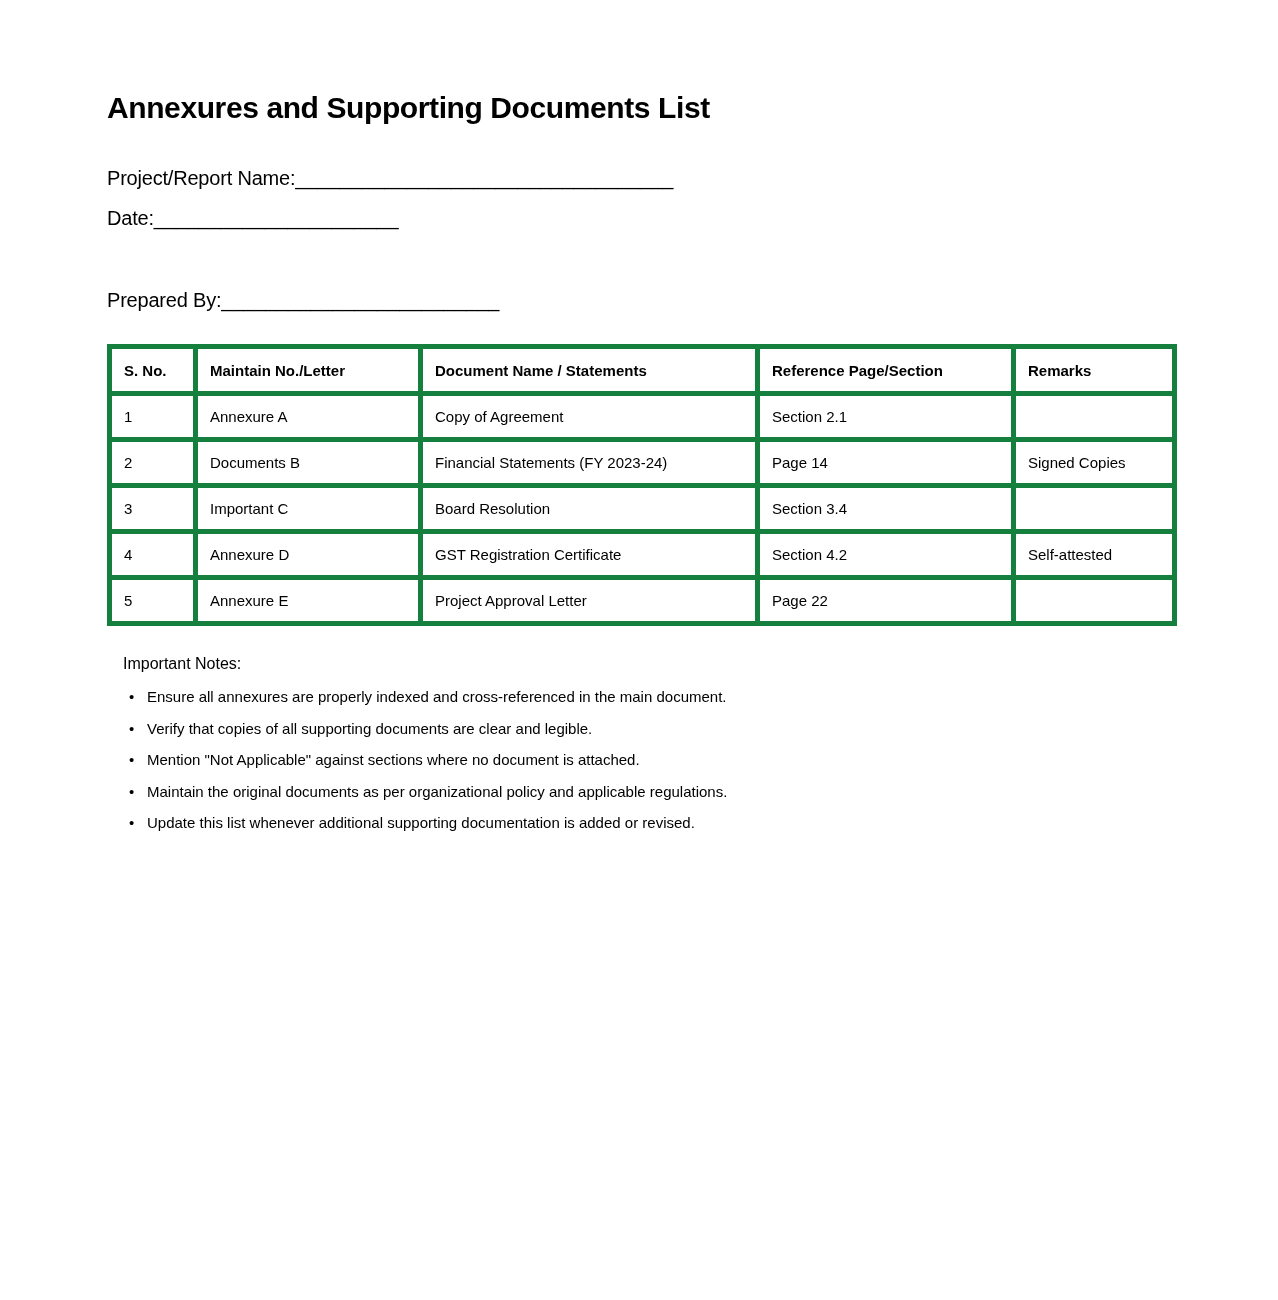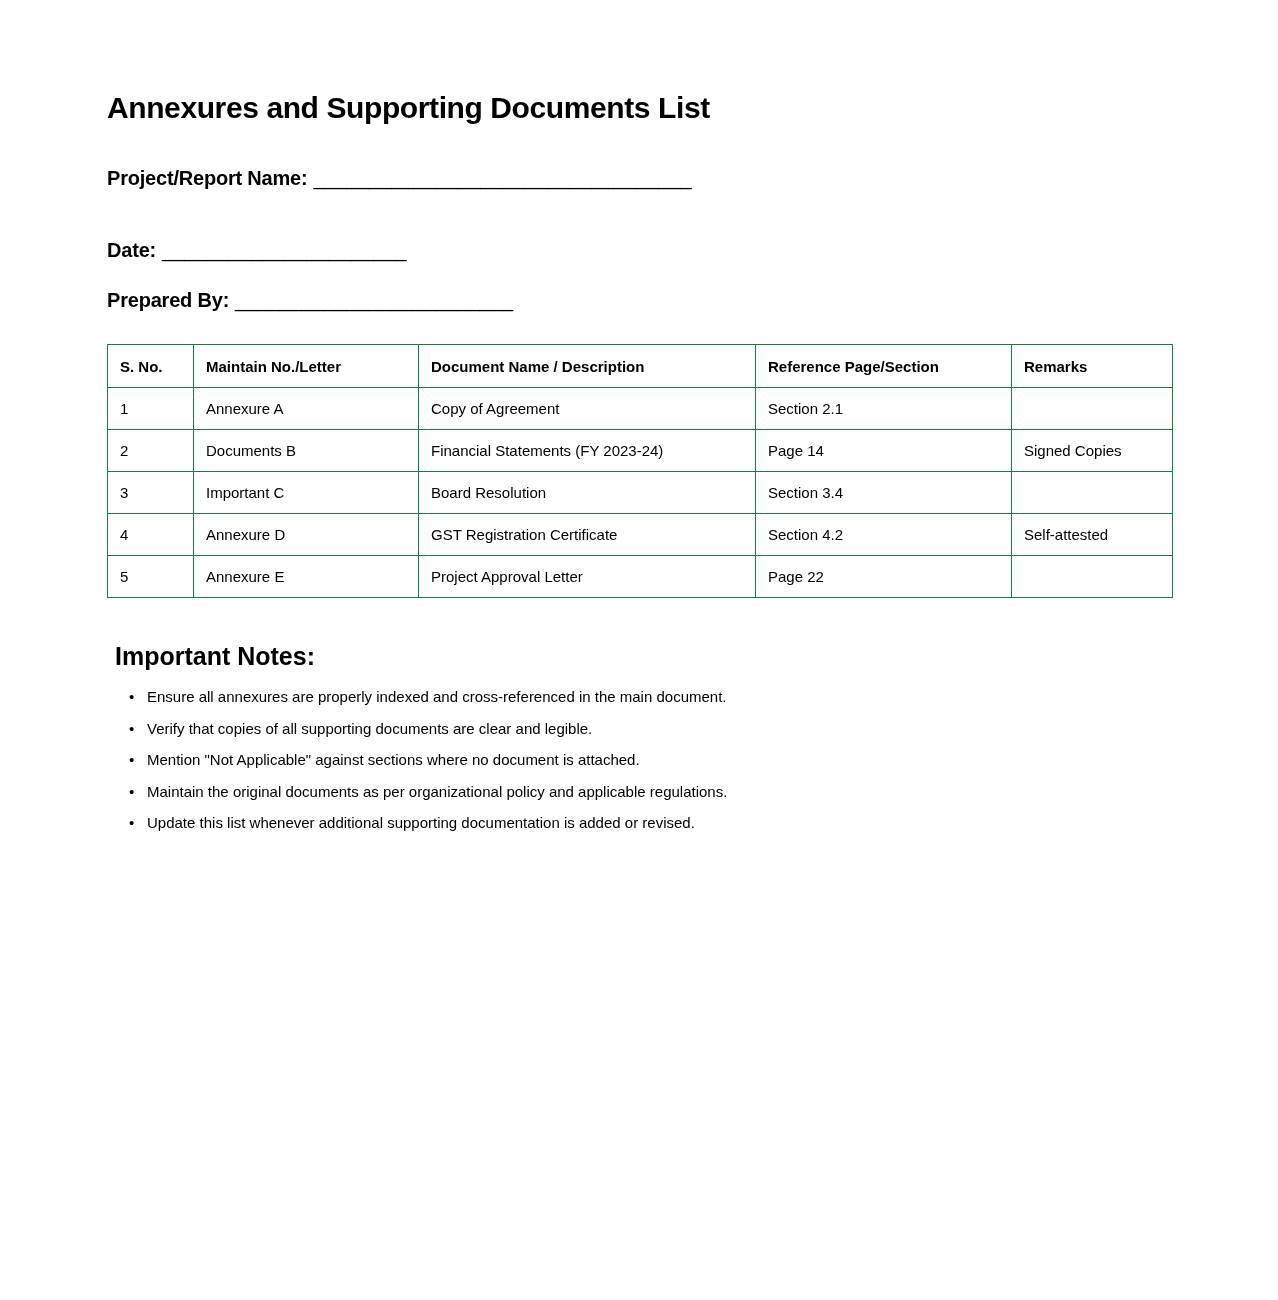--- a/index.html
+++ b/index.html
@@ -24,44 +24,43 @@
     white-space:nowrap;
   }
   .form-line{
     position:absolute;
     left:107px;
     font-size:20px;
     line-height:30px;
     white-space:nowrap;
   }
   .form-line .label{
-    font-weight:700;
+    font-weight:400;
     letter-spacing:-0.2px;
-    margin-right:6px;
   }
   .form-line .blank{
     font-weight:400;
     letter-spacing:0;
   }
   #line-project{top:163px;}
-  #line-date{top:235px;}
+  #line-date{top:203px;}
   #line-prepared{top:285px;}
 
   table.annex-table{
     position:absolute;
     left:107px;
     top:344px;
     width:1065px;
     border-collapse:collapse;
     table-layout:fixed;
     font-size:15px;
   }
   .annex-table th,
   .annex-table td{
-    border:1px solid #15803d;
+    border:5px solid #15803d;
     padding:0 12px;
     text-align:left;
     vertical-align:middle;
     overflow:hidden;
     white-space:nowrap;
   }
   .annex-table th{
     font-weight:700;
     height:42px;
   }
@@ -72,24 +71,24 @@
   .col-sno{width:86px;}
   .col-annexure{width:225px;}
   .col-document{width:337px;}
   .col-reference{width:256px;}
   .col-remarks{width:161px;}
 
   .notes-heading{
     position:absolute;
     left:107px;
     top:633px;
-    margin:8px;
-    font-size:25px;
+    margin:16px;
+    font-size:16px;
     line-height:30px;
-    font-weight:700;
+    font-weight:400;
     white-space:nowrap;
   }
   .notes-list{
     position:absolute;
     left:107px;
     top:681px;
     margin:0;
     padding:0;
     list-style:none;
     font-size:15px;
@@ -132,21 +131,21 @@
       <col class="col-sno">
         <col class="col-annexure">
         <col class="col-document">
         <col class="col-reference">
         <col class="col-remarks">
     </colgroup>
     <thead>
       <tr>
         <th>S. No.</th>
         <th>Maintain No./Letter</th>
-        <th>Document Name / Description</th>
+        <th>Document Name / Statements</th>
         <th>Reference Page/Section</th>
         <th>Remarks</th>
       </tr>
     </thead>
     <tbody>
       <tr>
         <td>1</td>
         <td>Annexure A</td>
         <td>Copy of Agreement</td>
         <td>Section 2.1</td>

